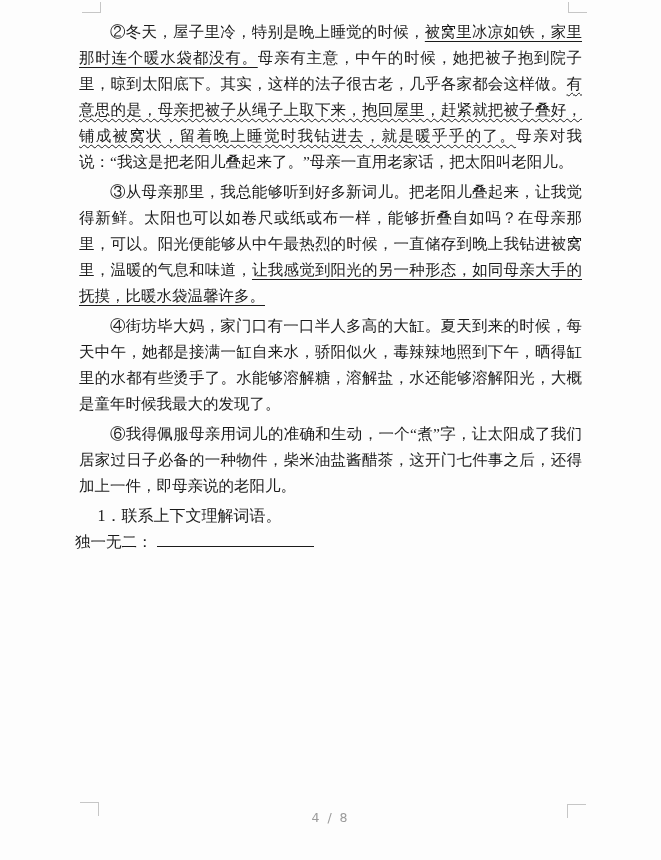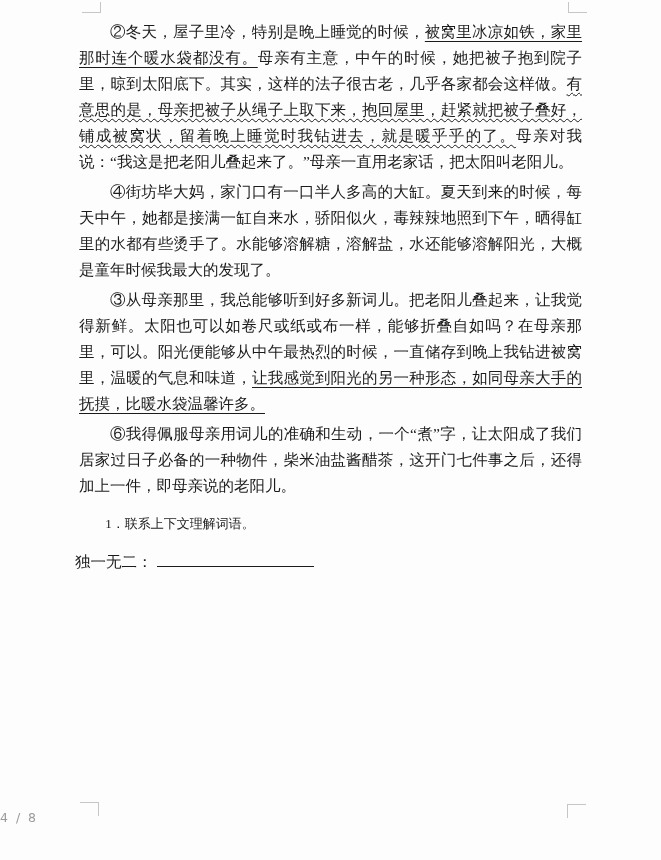--- a/index.html
+++ b/index.html
@@ -36,22 +36,22 @@
     text-decoration: underline solid;
     text-decoration-thickness: 1px;
     text-underline-offset: 4px;
   }
   .u-wavy {
     text-decoration: underline wavy;
     text-decoration-thickness: 1px;
     text-underline-offset: 3px;
   }
   .q-item {
-    margin: 12px;
-    font-size: 13px;
+    margin: 0;
+    font-size: 16px;
     line-height: 26px;
     text-indent: 1.4em;
     word-break: break-all;
   }
   .term-line {
     margin: 0;
     font-size: 15.5px;
     line-height: 26px;
     word-break: break-all;
   }
@@ -60,21 +60,21 @@
     width: 157px;
     height: 12px;
     border-bottom: 1.5px solid #1b1b1b;
     margin-left: 4px;
   }
   .footer {
     position: absolute;
     left: 0;
     top: 810px;
     width: 661px;
-    text-align: left;
+    text-align: center;
     font-family: "DejaVu Sans", "Liberation Sans", sans-serif;
     font-size: 12.5px;
     letter-spacing: 2px;
     color: #9b9b9b;
   }
   .crop-mark {
     position: absolute;
     width: 18px;
     height: 10px;
   }
@@ -89,22 +89,22 @@
 <div class="page">
 
   <div class="crop-mark crop-tl"></div>
   <div class="crop-mark crop-tr"></div>
   <div class="crop-mark crop-bl"></div>
   <div class="crop-mark crop-br"></div>
 
   <div class="text-area">
     <div id="passage">
         <p class="para"><span>②冬天，屋子里冷，特别是晚上睡觉的时候，</span><span class="u-line">被窝里冰凉如铁，家里那时连个暖水袋都没有。</span><span>母亲有主意，中午的时候，她把被子抱到院子里，晾到太阳底下。其实，这样的法子很古老，几乎各家都会这样做。</span><span class="u-wavy">有意思的是，母亲把被子从绳子上取下来，抱回屋里，赶紧就把被子叠好，铺成被窝状，留着晚上睡觉时我钻进去，就是暖乎乎的了。</span><span>母亲对我说：“我这是把老阳儿叠起来了。”母亲一直用老家话，把太阳叫老阳儿。</span></p>
+        <p class="para"><span>③从母亲那里，我总能够听到好多新词儿。把老阳儿叠起来，让我觉得新鲜。太阳也可以如卷尺或纸或布一样，能够折叠自如吗？在母亲那里，可以。阳光便能够从中午最热烈的时候，一直储存到晚上我钻进被窝里，温暖的气息和味道，</span><span class="u-line">让我感觉到阳光的另一种形态，如同母亲大手的抚摸，比暖水袋温馨许多。</span></p>
         <p class="para"><span>④街坊毕大妈，家门口有一口半人多高的大缸。夏天到来的时候，每天中午，她都是接满一缸自来水，骄阳似火，毒辣辣地照到下午，晒得缸里的水都有些烫手了。水能够溶解糖，溶解盐，水还能够溶解阳光，大概是童年时候我最大的发现了。</span></p>
-        <p class="para"><span>③从母亲那里，我总能够听到好多新词儿。把老阳儿叠起来，让我觉得新鲜。太阳也可以如卷尺或纸或布一样，能够折叠自如吗？在母亲那里，可以。阳光便能够从中午最热烈的时候，一直储存到晚上我钻进被窝里，温暖的气息和味道，</span><span class="u-line">让我感觉到阳光的另一种形态，如同母亲大手的抚摸，比暖水袋温馨许多。</span></p>
         <p class="para"><span>⑥我得佩服母亲用词儿的准确和生动，一个“煮”字，让太阳成了我们居家过日子必备的一种物件，柴米油盐酱醋茶，这开门七件事之后，还得加上一件，即母亲说的老阳儿。</span></p>
       </div>
 
     <div>
       <p class="q-item">1．联系上下文理解词语。</p>
       <p class="term-line">
         <span>独一无二：</span><span class="answer-blank"></span>
       </p>
     </div>
   </div>

